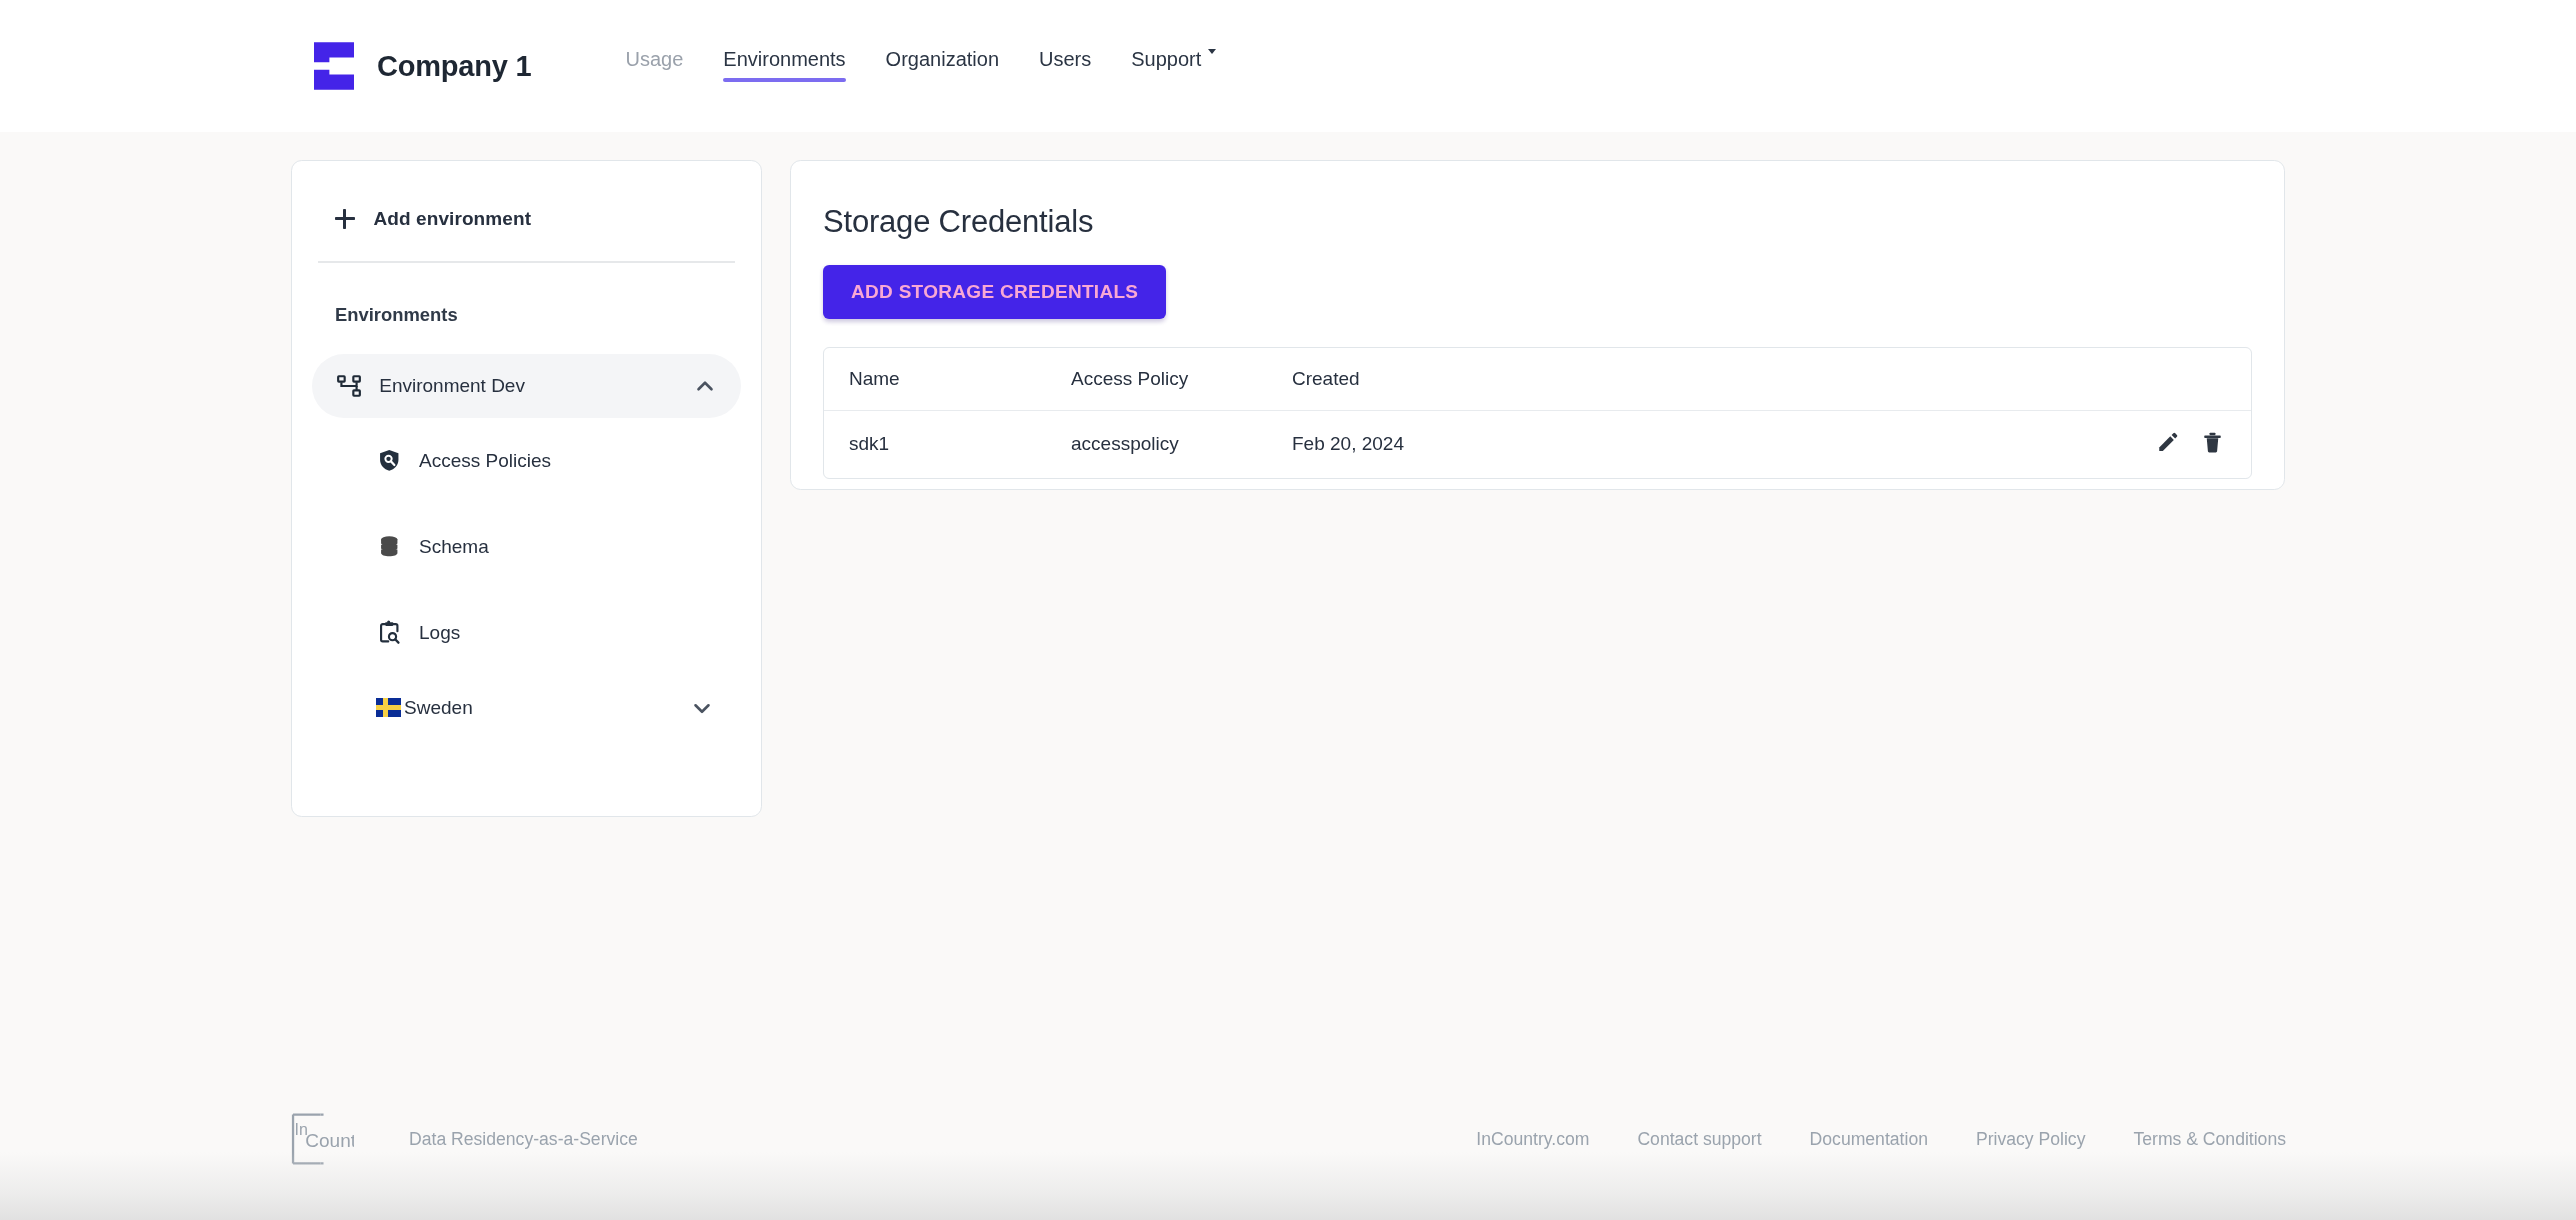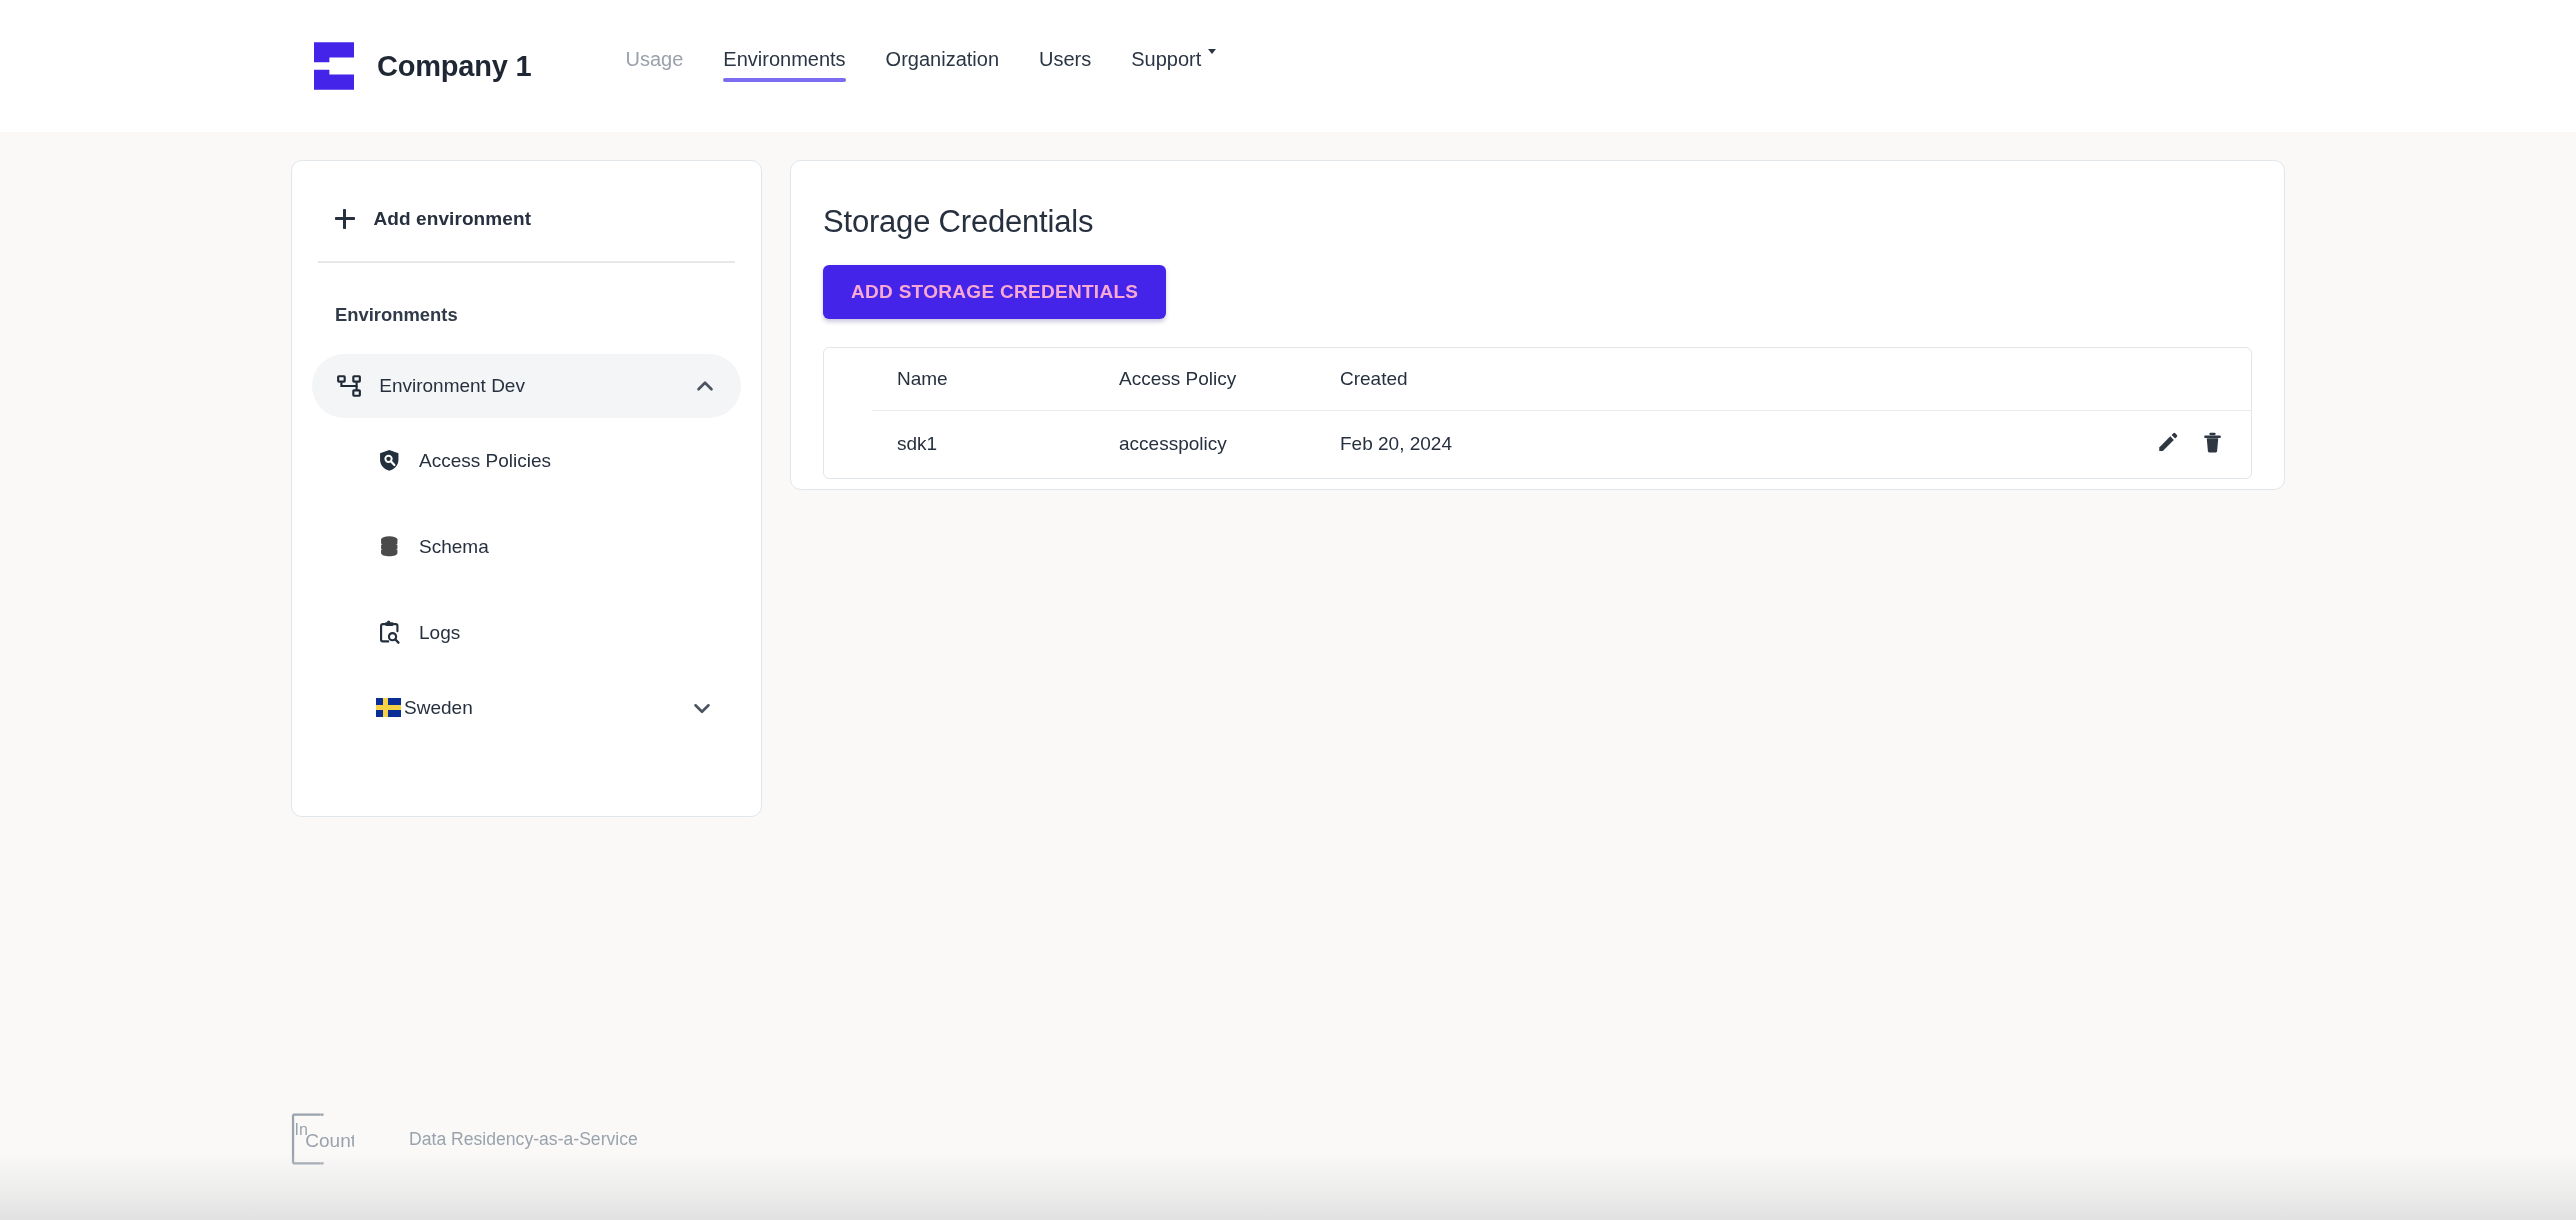--- a/index.html
+++ b/index.html
@@ -282,21 +282,20 @@
   }
 
   #cred-table {
     margin-top: 28px;
     width: 100%;
     border: 1.5px solid #e1e6ea;
     border-radius: 6.1px;
     border-collapse: separate;
     border-spacing: 0;
     overflow: hidden;
-    padding-left: 48px;
   }
   #cred-table th, #cred-table td {
     text-align: left;
     font-weight: 400;
     font-size: 19px;
     color: #27303f;
     padding: 0 0 0 25px;
     height: 63px;
     vertical-align: middle;
   }
@@ -536,16 +535,23 @@
       <svg width="64" height="54" viewBox="0 0 84 70" xmlns="http://www.w3.org/2000/svg">
         <path d="M4 3 H40 M4 3 V67 M4 67 H40" fill="none" stroke="#9aa3ad" stroke-width="3"></path>
         <path d="M44 3 H40 M44 67 H40" fill="none" stroke="#9aa3ad" stroke-width="3"></path>
         <text x="6" y="30" font-family="Liberation Sans, sans-serif" font-size="21" fill="#9aa3ad">In</text>
         <text x="20" y="46" font-family="Liberation Sans, sans-serif" font-size="25" fill="#9aa3ad">Country</text>
       </svg>
     </span>
     <span id="footer-tagline">Data Residency-as-a-Service</span>
   </div>
 
+  <div id="footer-links">
+    <a class="footer-link">InCountry.com</a>
+    <a class="footer-link">Contact support</a>
+    <a class="footer-link">Documentation</a>
+    <a class="footer-link">Privacy Policy</a>
+    <a class="footer-link">Terms &amp; Conditions</a>
+  </div>
 </footer>
 
 <div id="bottom-fade"></div>
 
 
 </body></html>

